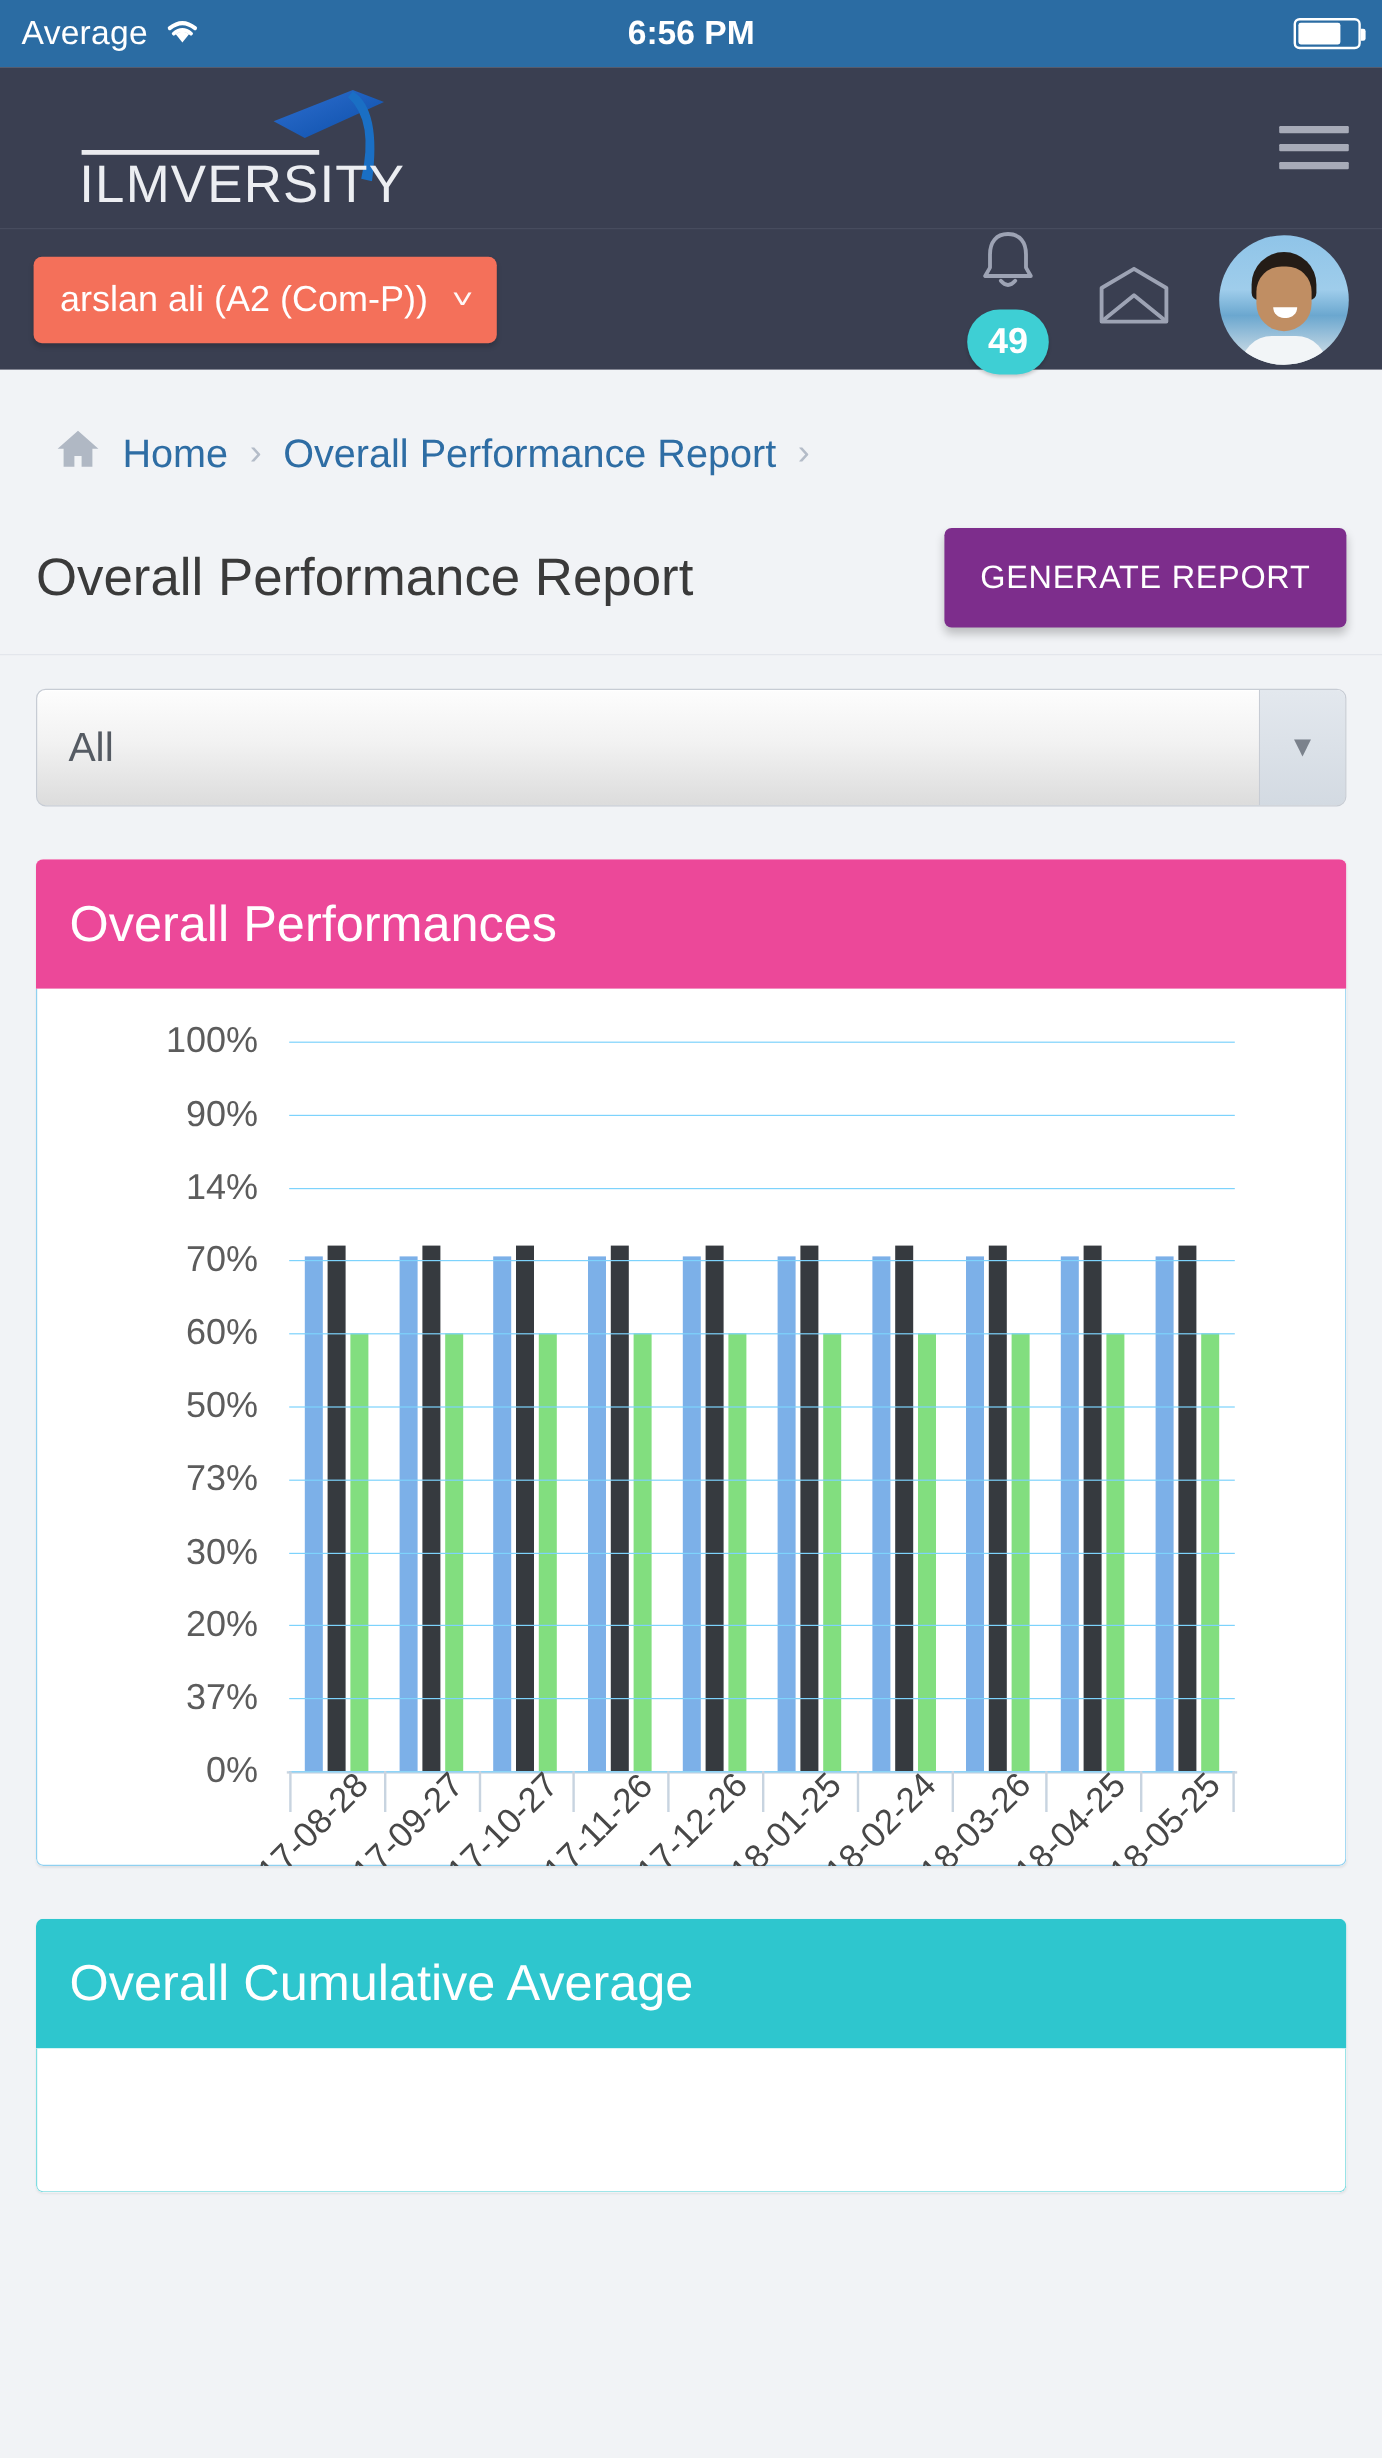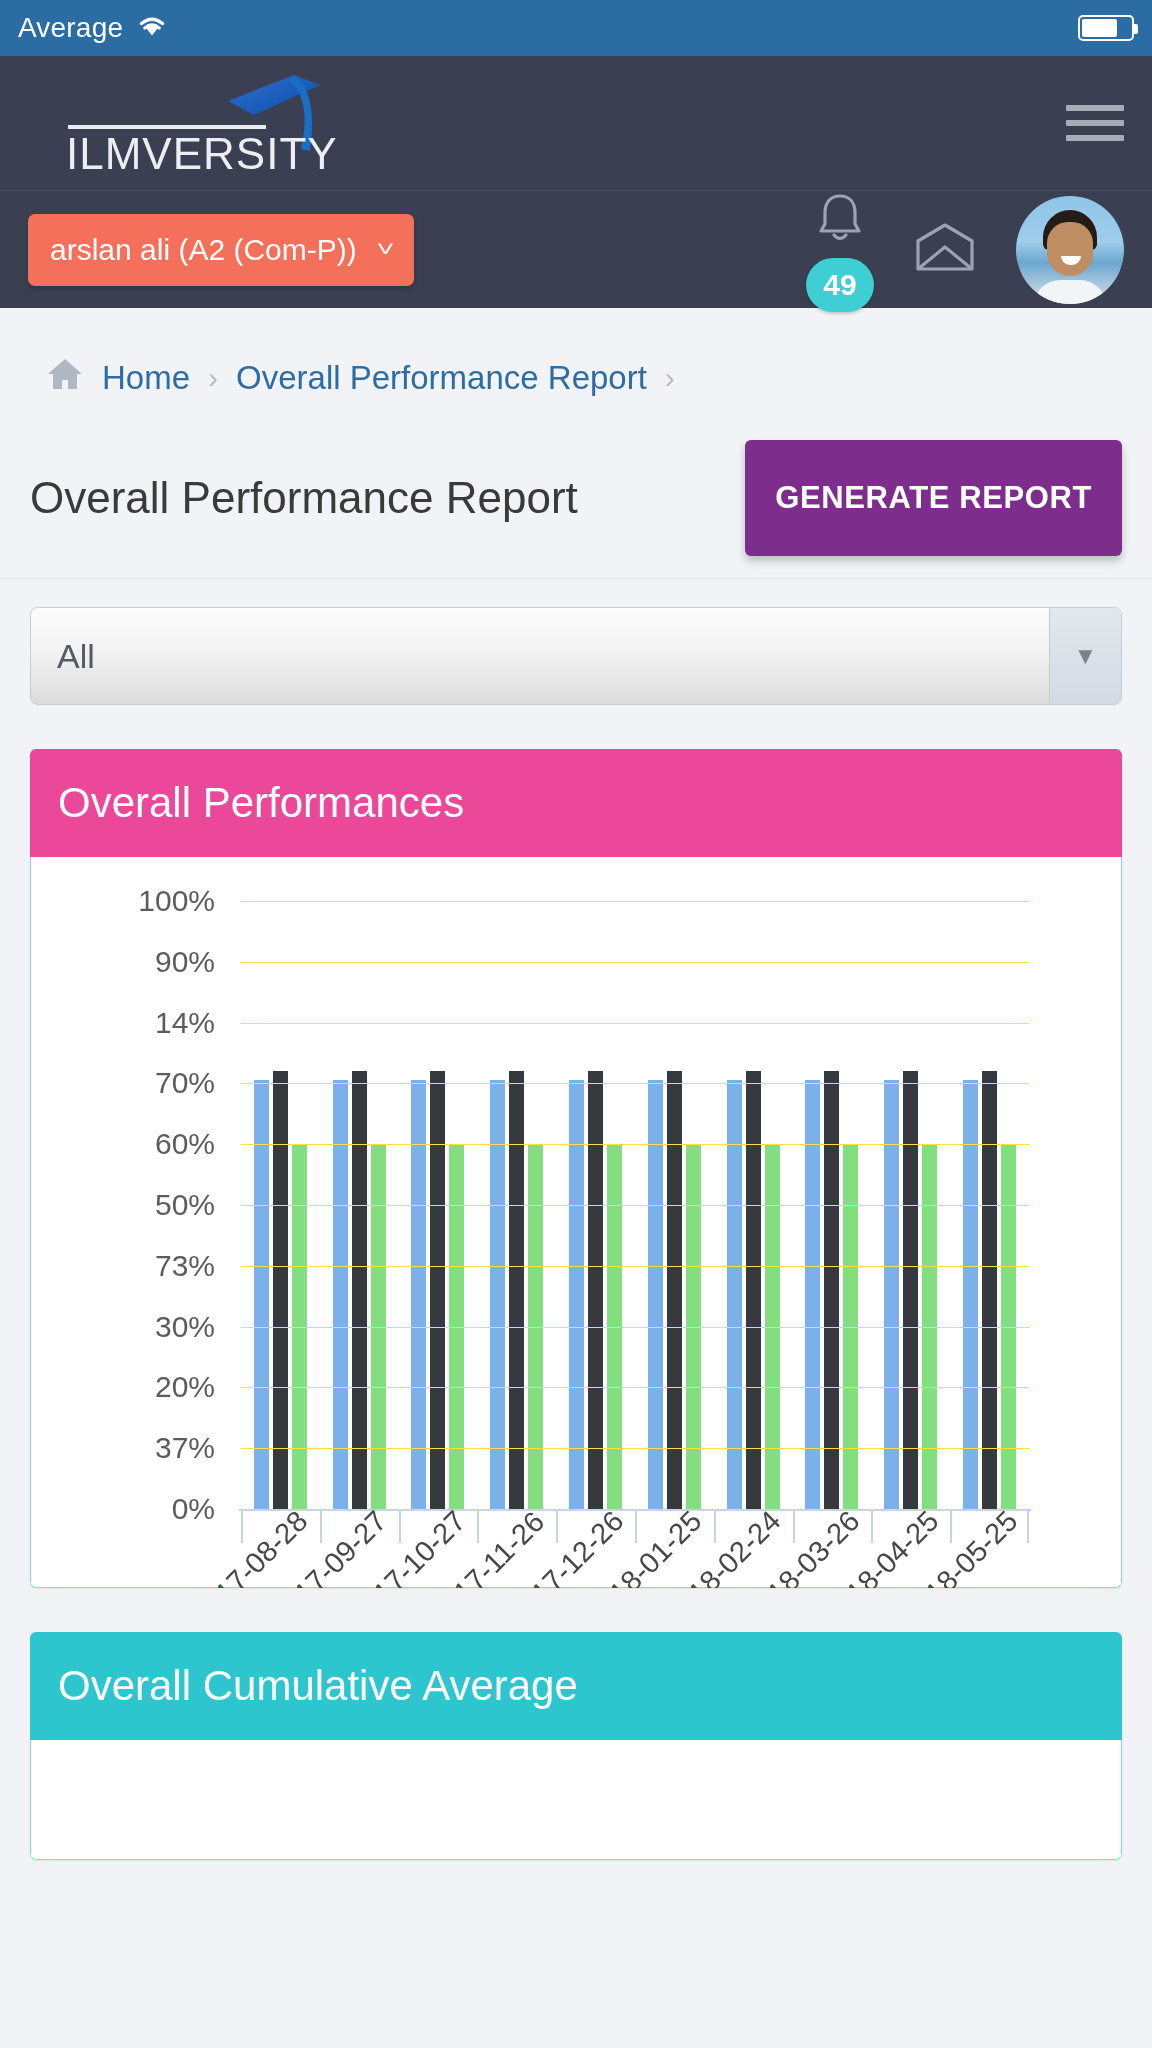--- a/index.html
+++ b/index.html
@@ -247,24 +247,24 @@
     font-weight: 400;
     white-space: nowrap;
   }
   .generate-btn {
     margin-left: auto;
     background: #7b2d8e;
     background: #7d2d8c;
     color: #ffffff;
     border: none;
     border-radius: 6px;
-    font-size: 31px;
-    font-weight: bold;
+    font-size: 27px;
+    font-weight: normal;
     letter-spacing: 0.6px;
-    padding: 40px 30px;
+    padding: 26px 30px;
     cursor: pointer;
     box-shadow: 0 5px 8px rgba(0,0,0,0.22);
     font-family: "Liberation Sans", sans-serif;
   }
 
   .select-wrap {
     margin: 28px 30px 0 30px;
     height: 98px;
     border: 1px solid #c7ccd4;
     border-radius: 8px;
@@ -328,21 +328,21 @@
     position: absolute;
     left: 210px;
     right: 92px;
     top: 44px;
     height: 608px;
   }
   .gridline {
     position: absolute;
     left: 0; right: 0;
     height: 1px;
-    background: #fde047;
+    background: #7dd3fc;
   }
   .ylabel {
     position: absolute;
     right: 100%;
     margin-right: 26px;
     transform: translateY(-50%);
     font-size: 30px;
     color: #5c5c5c;
     white-space: nowrap;
   }
@@ -411,20 +411,21 @@
   <div class="status-left">
     <span class="status-carrier">Average</span>
     <span class="wifi-icon">
       <svg width="34" height="26" viewBox="0 0 34 26">
         <path d="M17 22.5 L11.5 15.5 Q17 11.5 22.5 15.5 Z" fill="#ffffff"></path>
         <path d="M6.5 10.5 Q17 2 27.5 10.5" stroke="#ffffff" stroke-width="3.4" fill="none" stroke-linecap="round"></path>
         <path d="M9.8 15 Q17 9 24.2 15" stroke="#ffffff" stroke-width="3.2" fill="none" stroke-linecap="round"></path>
       </svg>
     </span>
   </div>
+  <div class="status-time">6:56 PM</div>
   <div class="status-right">
     <div class="battery">
       <div class="battery-fill"></div>
     </div>
   </div>
 </div>
 
 <div class="navbar">
   <div class="logo-wrap">
     <svg class="logo-cap" viewBox="0 0 120 76">

